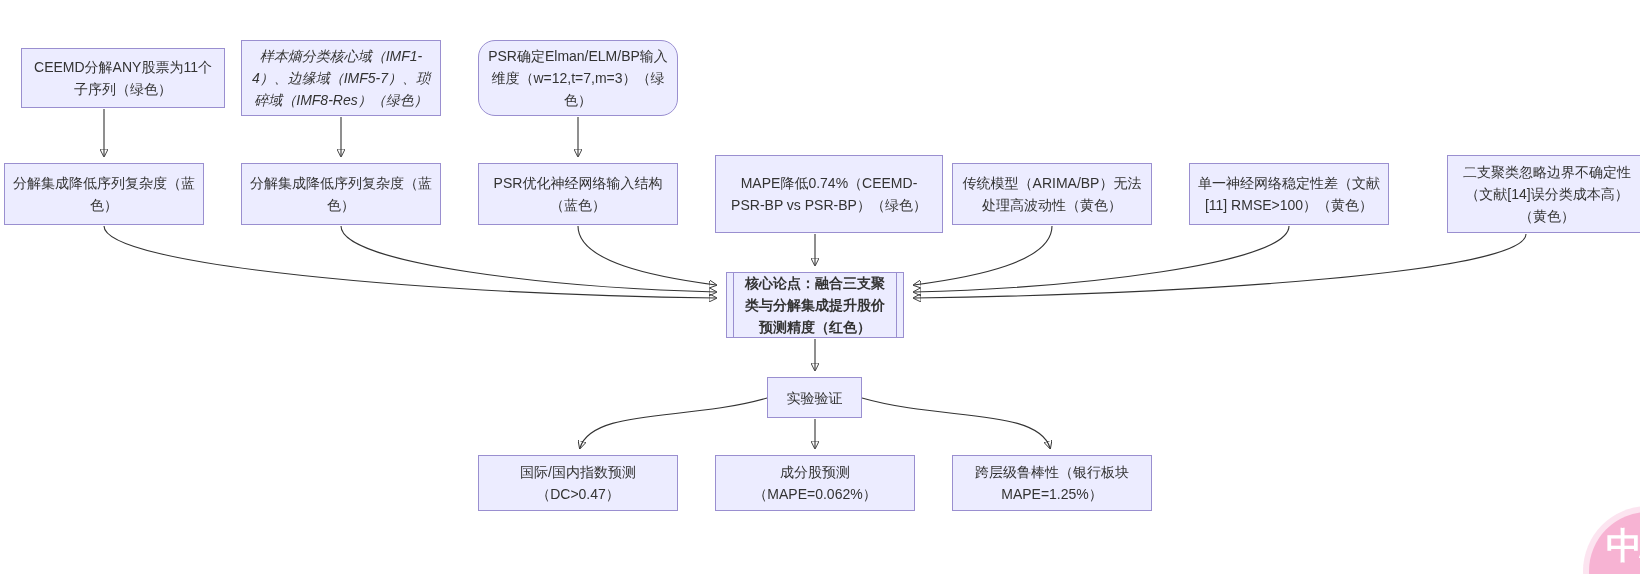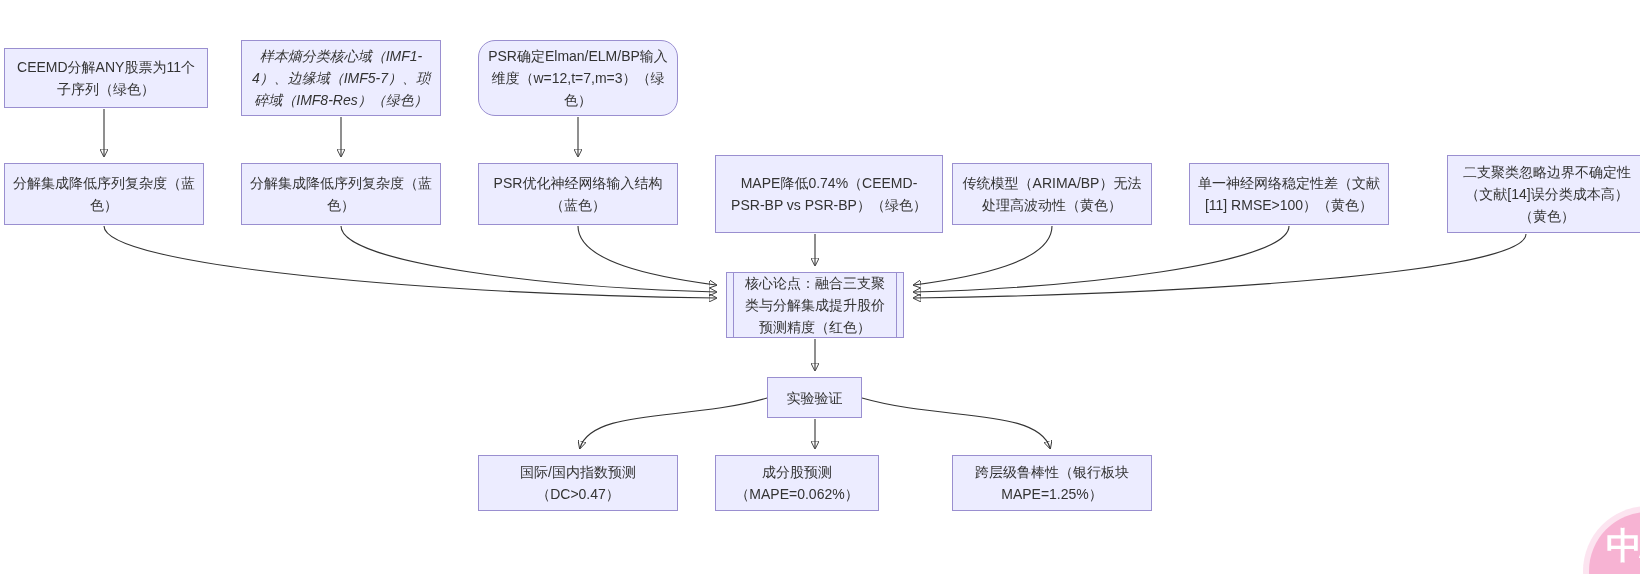--- a/index.html
+++ b/index.html
@@ -30,47 +30,47 @@
     display: flex;
     align-items: center;
     justify-content: center;
     text-align: center;
     font-size: 14px;
     line-height: 22px;
     padding: 2px 8px;
     color: #333333;
   }
   .node .lbl { display: block; width: 100%; }
-  .node.subroutine { padding: 12px 12px; }
+  .node.subroutine { padding: 12px 12px; font-weight: bold; }
   .node.subroutine::before,
   .node.subroutine::after {
     content: "";
     position: absolute;
     top: 0; bottom: 0;
     width: 0;
     border-left: 1px solid #9a8fd0;
   }
   .node.subroutine::before { left: 6px; }
   .node.subroutine::after  { right: 6px; }
 
   
-  .n-ceemd       { left: 4px;    top: 48px;  width: 204px; height: 60px; }
+  .n-ceemd       { left: 21px;    top: 48px;  width: 204px; height: 60px; }
   .n-entropy     { left: 241px;  top: 40px;  width: 200px; height: 76px; font-style: italic; }
   .n-psrdim      { left: 478px;  top: 40px;  width: 200px; height: 76px; border-radius: 17px; }
   .n-decomp      { left: 4px;    top: 163px; width: 200px; height: 62px; }
   .n-threeway    { left: 241px;  top: 163px; width: 200px; height: 62px; }
   .n-psropt      { left: 478px;  top: 163px; width: 200px; height: 62px; align-items: center; }
   .n-mape        { left: 715px;  top: 155px; width: 228px; height: 78px; }
   .n-traditional { left: 952px;  top: 163px; width: 200px; height: 62px; }
   .n-singlenn    { left: 1189px; top: 163px; width: 200px; height: 62px; }
   .n-twoway      { left: 1423px; top: 155px; width: 200px; height: 78px; margin-left: 24px; }
   .n-core        { left: 726px;  top: 272px; width: 178px; height: 66px; }
   .n-exp         { left: 767px;  top: 377px; width: 95px;  height: 41px; }
   .n-index       { left: 478px;  top: 455px; width: 200px; height: 56px; }
-  .n-component   { left: 715px;  top: 455px; width: 164px; height: 56px; }
+  .n-component   { left: 715px;  top: 455px; width: 200px; height: 56px; }
   .n-robust      { left: 952px;  top: 455px; width: 200px; height: 56px; }
 
   .translate-btn {
     position: absolute;
     left: 1589px;
     top: 512px;
     width: 118px;
     height: 118px;
     border-radius: 50%;
     background: #f7b3d3;

